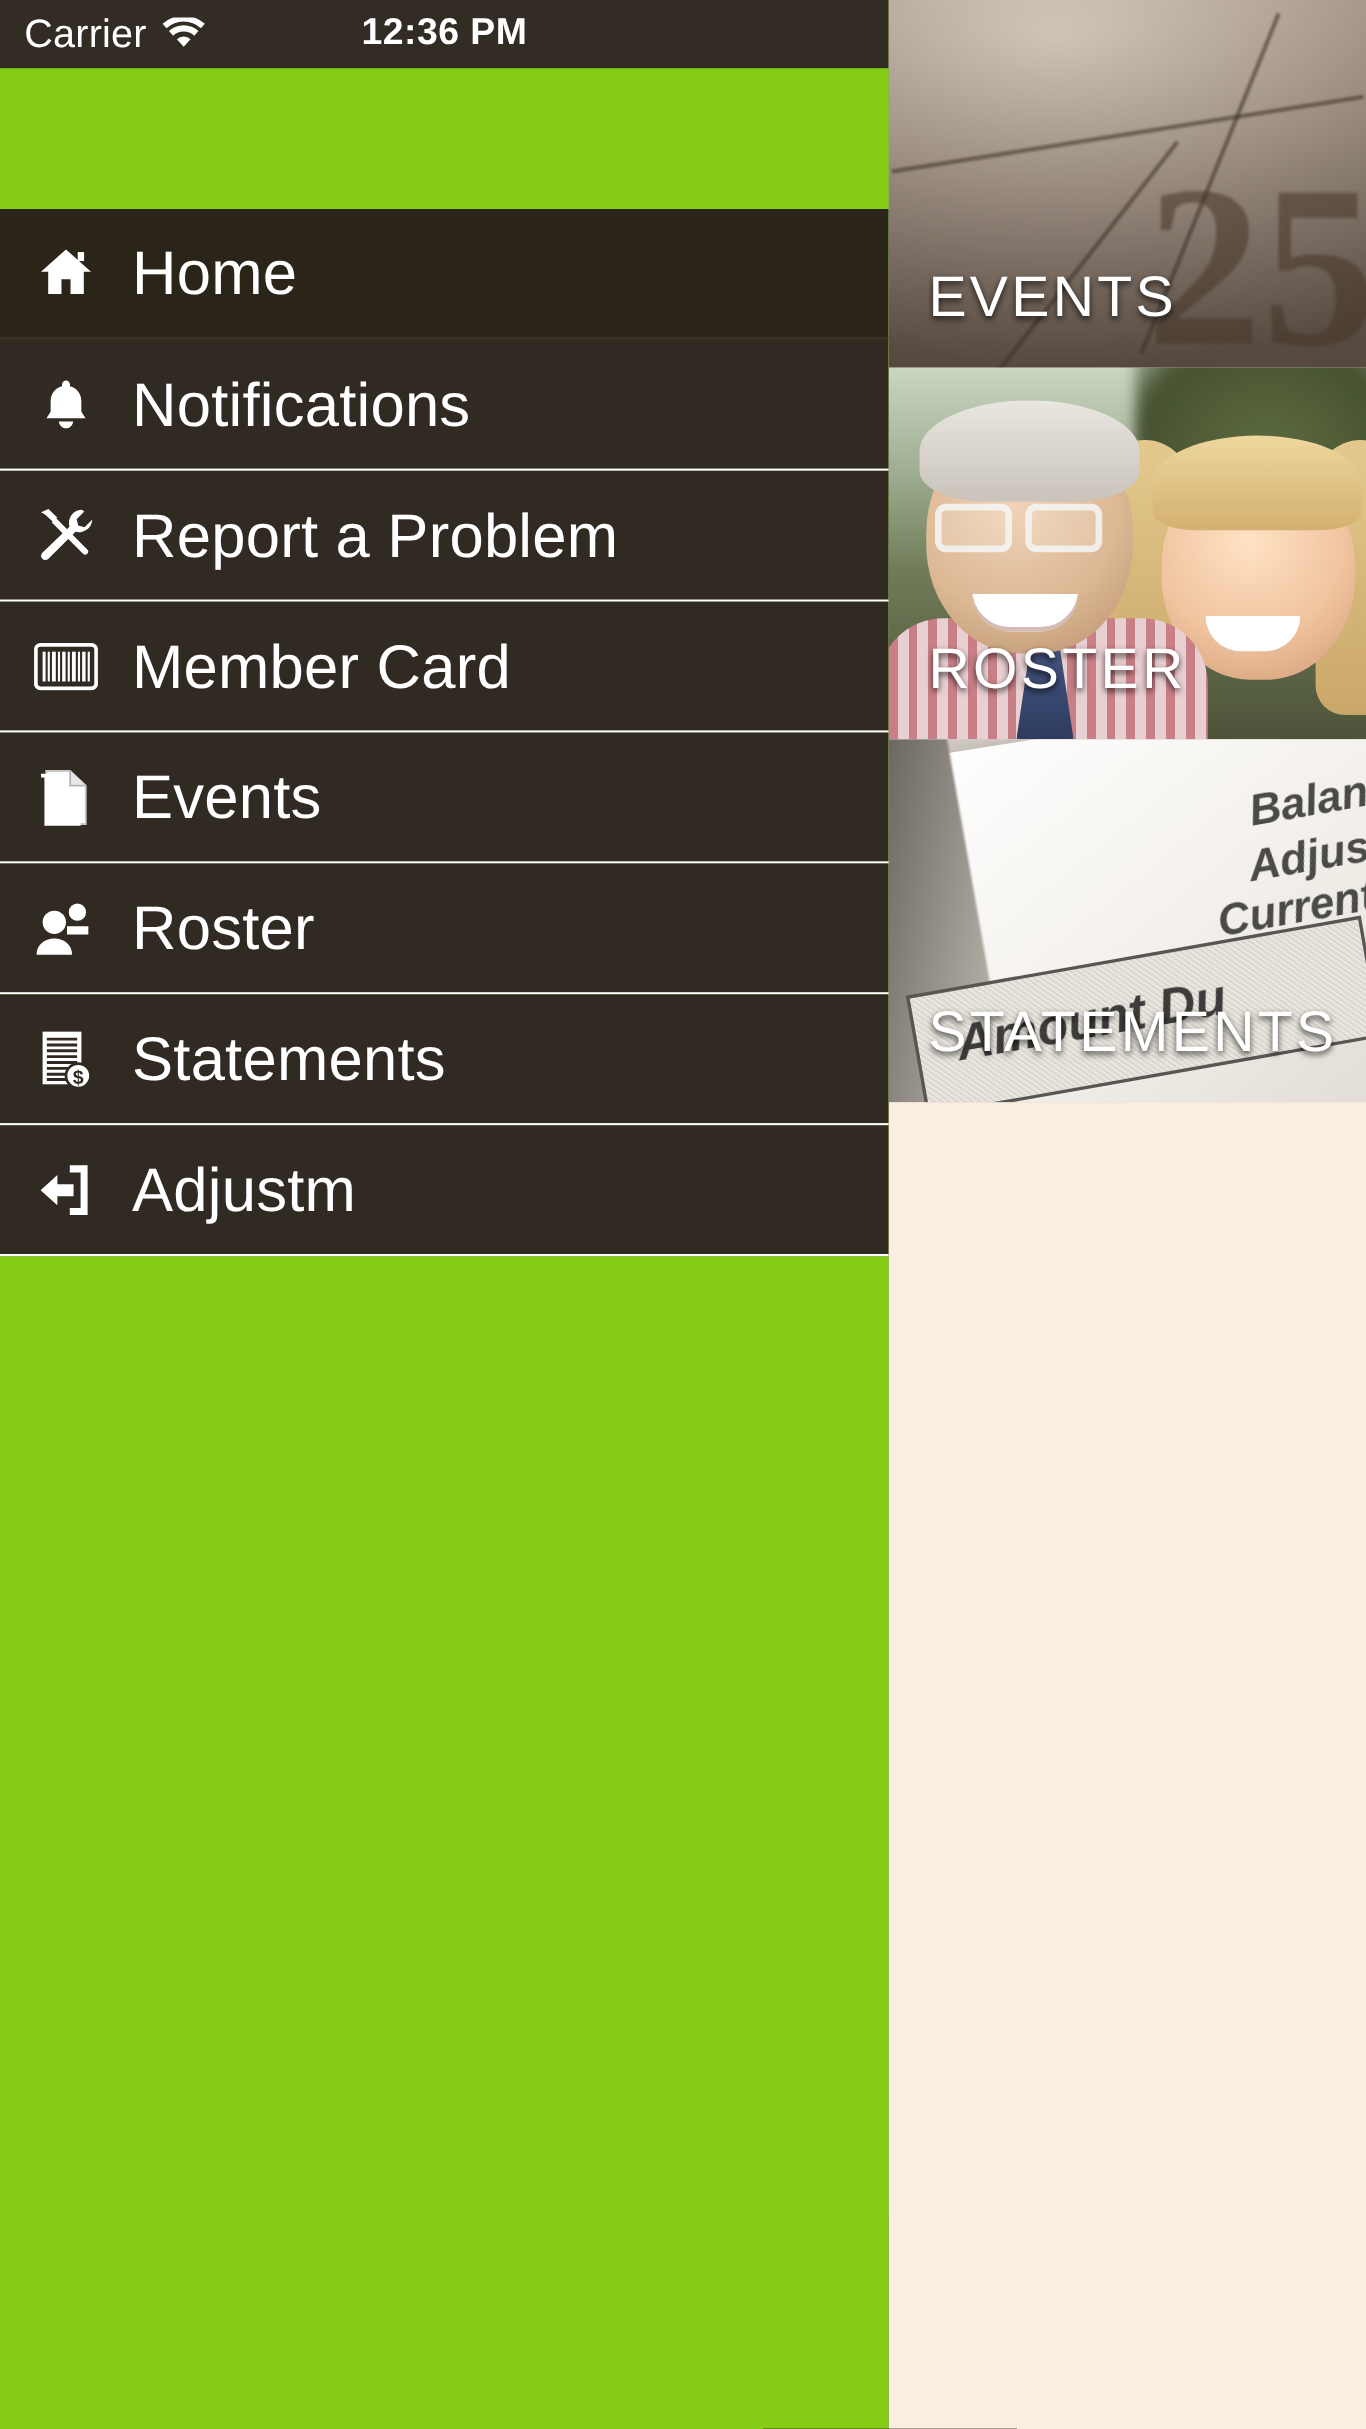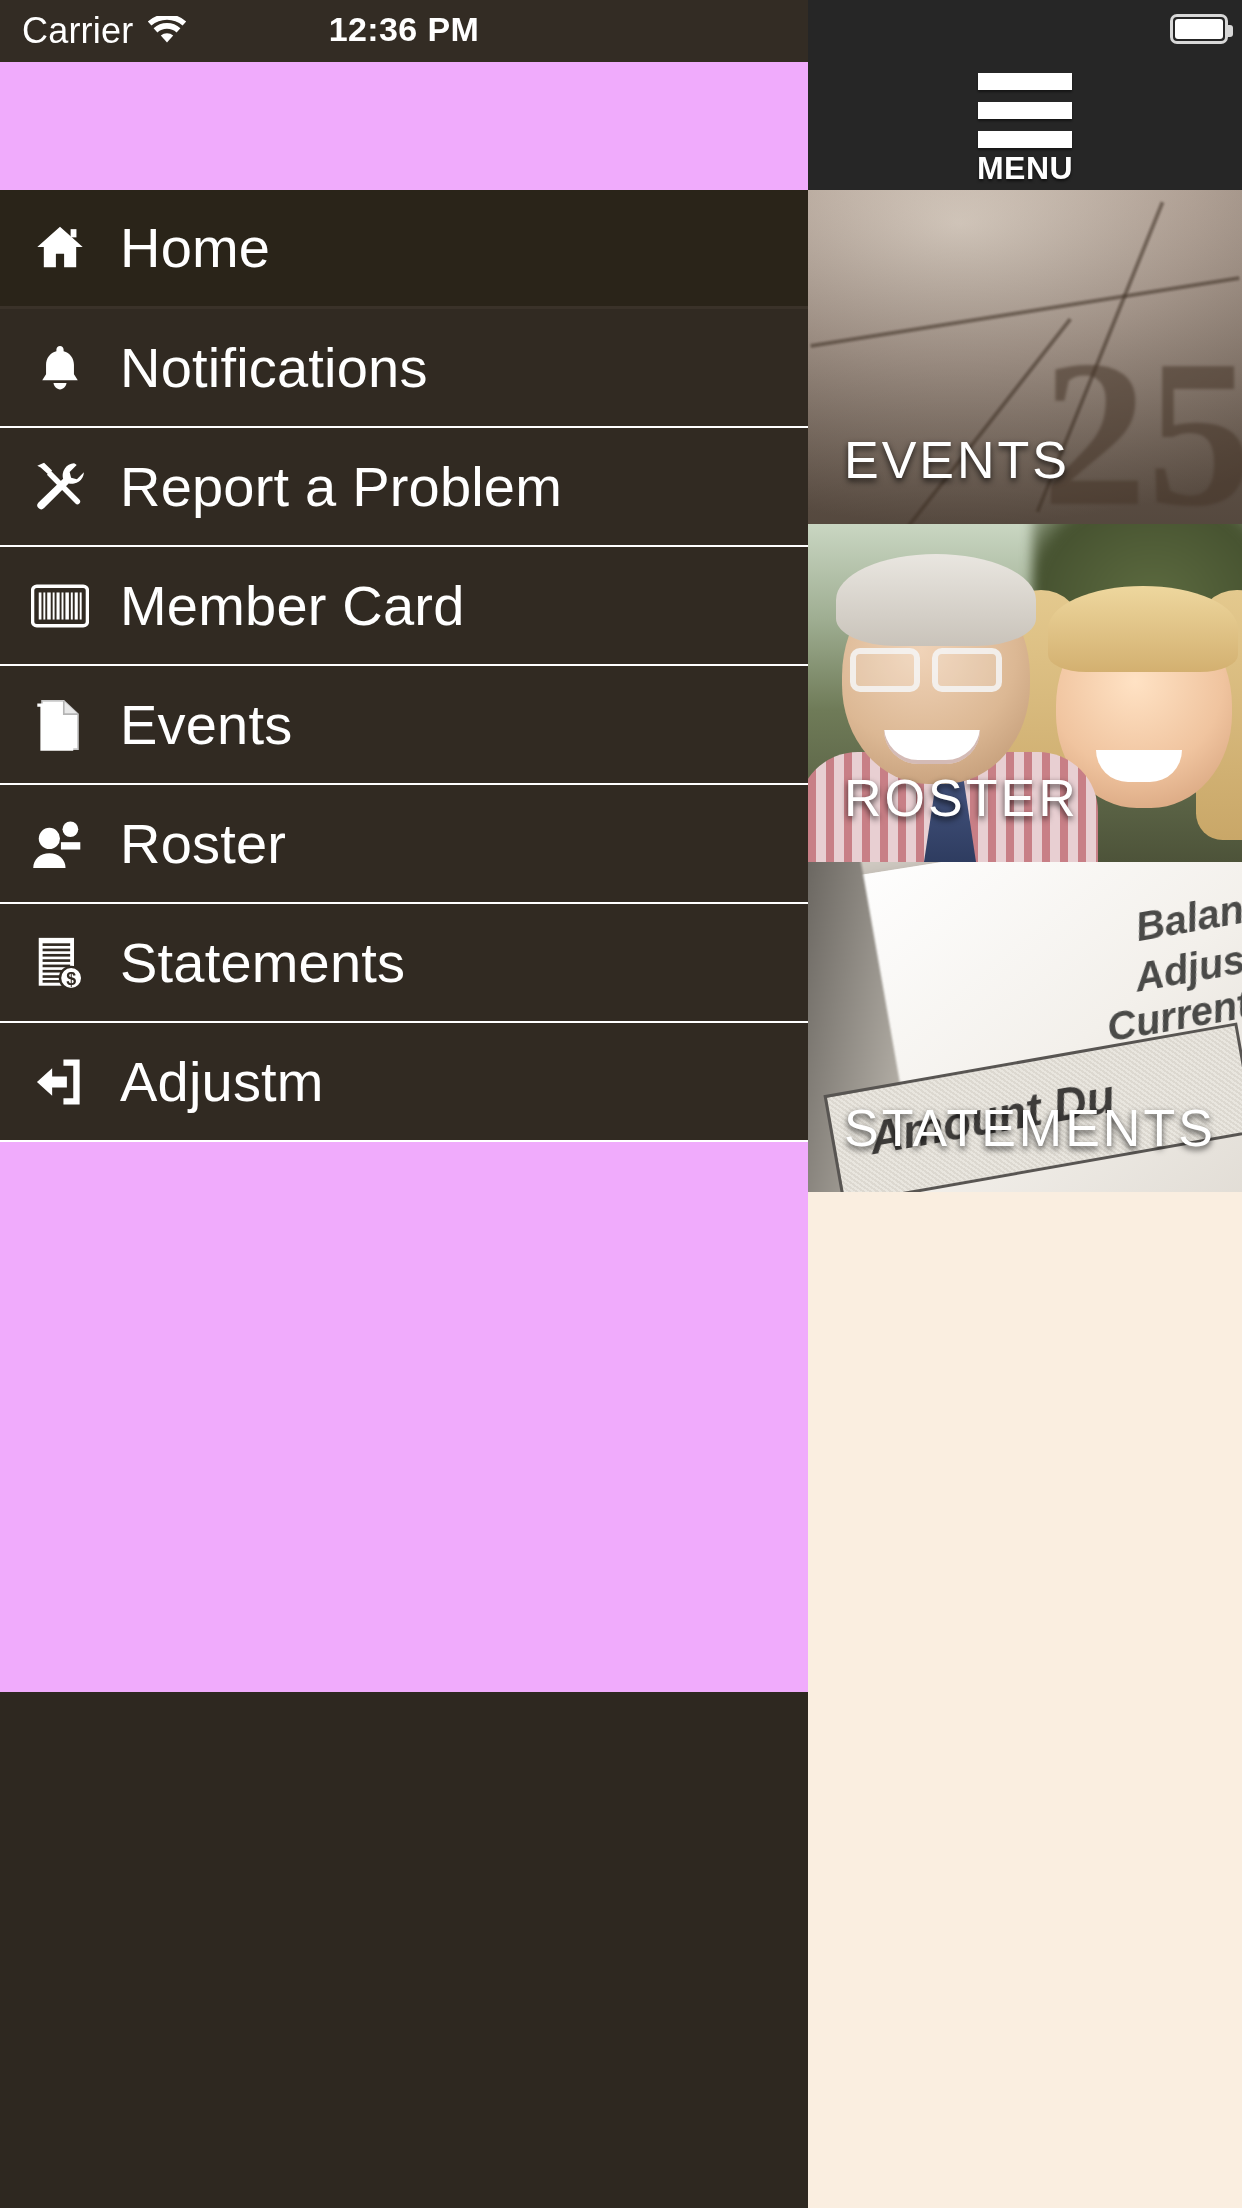--- a/index.html
+++ b/index.html
@@ -12,22 +12,22 @@
   #app {
     position:relative;
     width:1242px; height:2208px;
     display:flex;
     background:#2e2820;
   }
 
   
   .drawer {
     position:relative;
-    width:808px; height:1692px;
-    background:#f0abfc;
+    width:808px; height:2208px;
+    background:#84cc16;
     flex:0 0 808px;
     overflow:hidden;
   }
   .drawer-inner {
     width:808px;
     height:2208px;
     position:relative;
   }
 
   
@@ -487,31 +487,20 @@
           </span>
           <span class="menu-label">Adjustm</span>
         </div>
 
       </div>
     </div>
   </div>
 
   <div class="content">
 
-    <div class="content-header">
-      <div class="battery">
-          <i></i>
-        </div>
-      <div class="hamburger">
-        <span></span>
-          <span></span>
-          <span></span>
-      </div>
-      <div class="menu-word">MENU</div>
-    </div>
 
     <div class="tile tile-events">
       <div class="photo-events">
         <div class="grid-l1"></div>
         <div class="grid-l2"></div>
         <div class="grid-l3"></div>
         <div class="numeral">25</div>
       </div>
       <div class="tile-label">EVENTS</div>
     </div>

